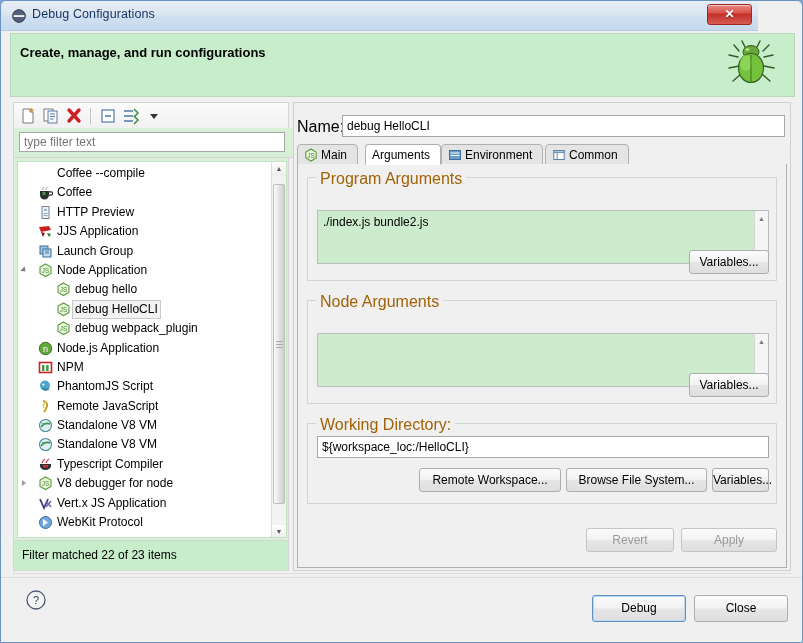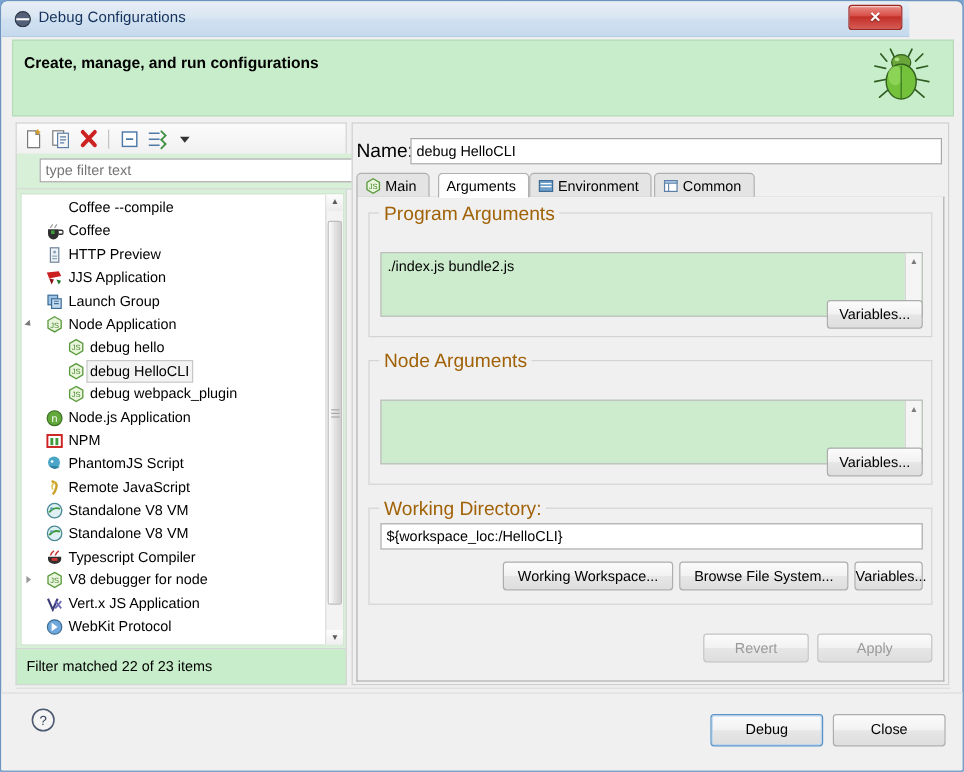--- a/index.html
+++ b/index.html
@@ -89,21 +89,21 @@
     position: absolute; top: 5px;
     width: 1px; height: 16px;
     background: #c3c3c3;
   }
   .filter-box {
     position: absolute; left: 0; top: 26px;
     width: 291px; height: 30px;
     background: #d7f0d7;
     border: 1px solid #d5d5d5;
     border-top: none;
-    padding: 4px 19px;
+    padding: 4px 5px;
   }
   .filter-input {
     width: 266px; height: 20px;
     border: 1px solid #a6a6a6;
     background: #ffffff;
     font-family: "Liberation Sans", sans-serif;
     font-size: 12px;
     color: #555;
     padding: 0 4px;
     outline: none;
@@ -652,21 +652,21 @@
             <div class="mini-arrow up">▲</div>
             <div class="mini-arrow down">▼</div>
           </div>
         </div>
         <div class="btn" style="left:381px; top:72px; width:80px;">Variables...</div>
       </div>
 
       <div class="group" style="left:9px; top:259px; width:470px; height:81px;">
         <span class="group-title">Working Directory:</span>
         <input class="wd-input" style="left: 9px; top: 12px; width: 452px; height: 22px;" type="text" value="${workspace_loc:/HelloCLI}">
-        <div class="btn" style="left:111px; top:44px; width:142px;">Working Workspace...</div>
+        <div class="btn" style="left:111px; top:44px; width:142px;">Remote Workspace...</div>
         <div class="btn" style="left:258px; top:44px; width:141px;">Browse File System...</div>
         <div class="btn" style="left:404px; top:44px; width:57px;">Variables...</div>
       </div>
 
       <div class="btn disabled" style="left:288px; top:364px; width:88px;">Revert</div>
       <div class="btn disabled" style="left:383px; top:364px; width:96px;">Apply</div>
     </div>
   </div>
 
   <div class="divider"></div>

